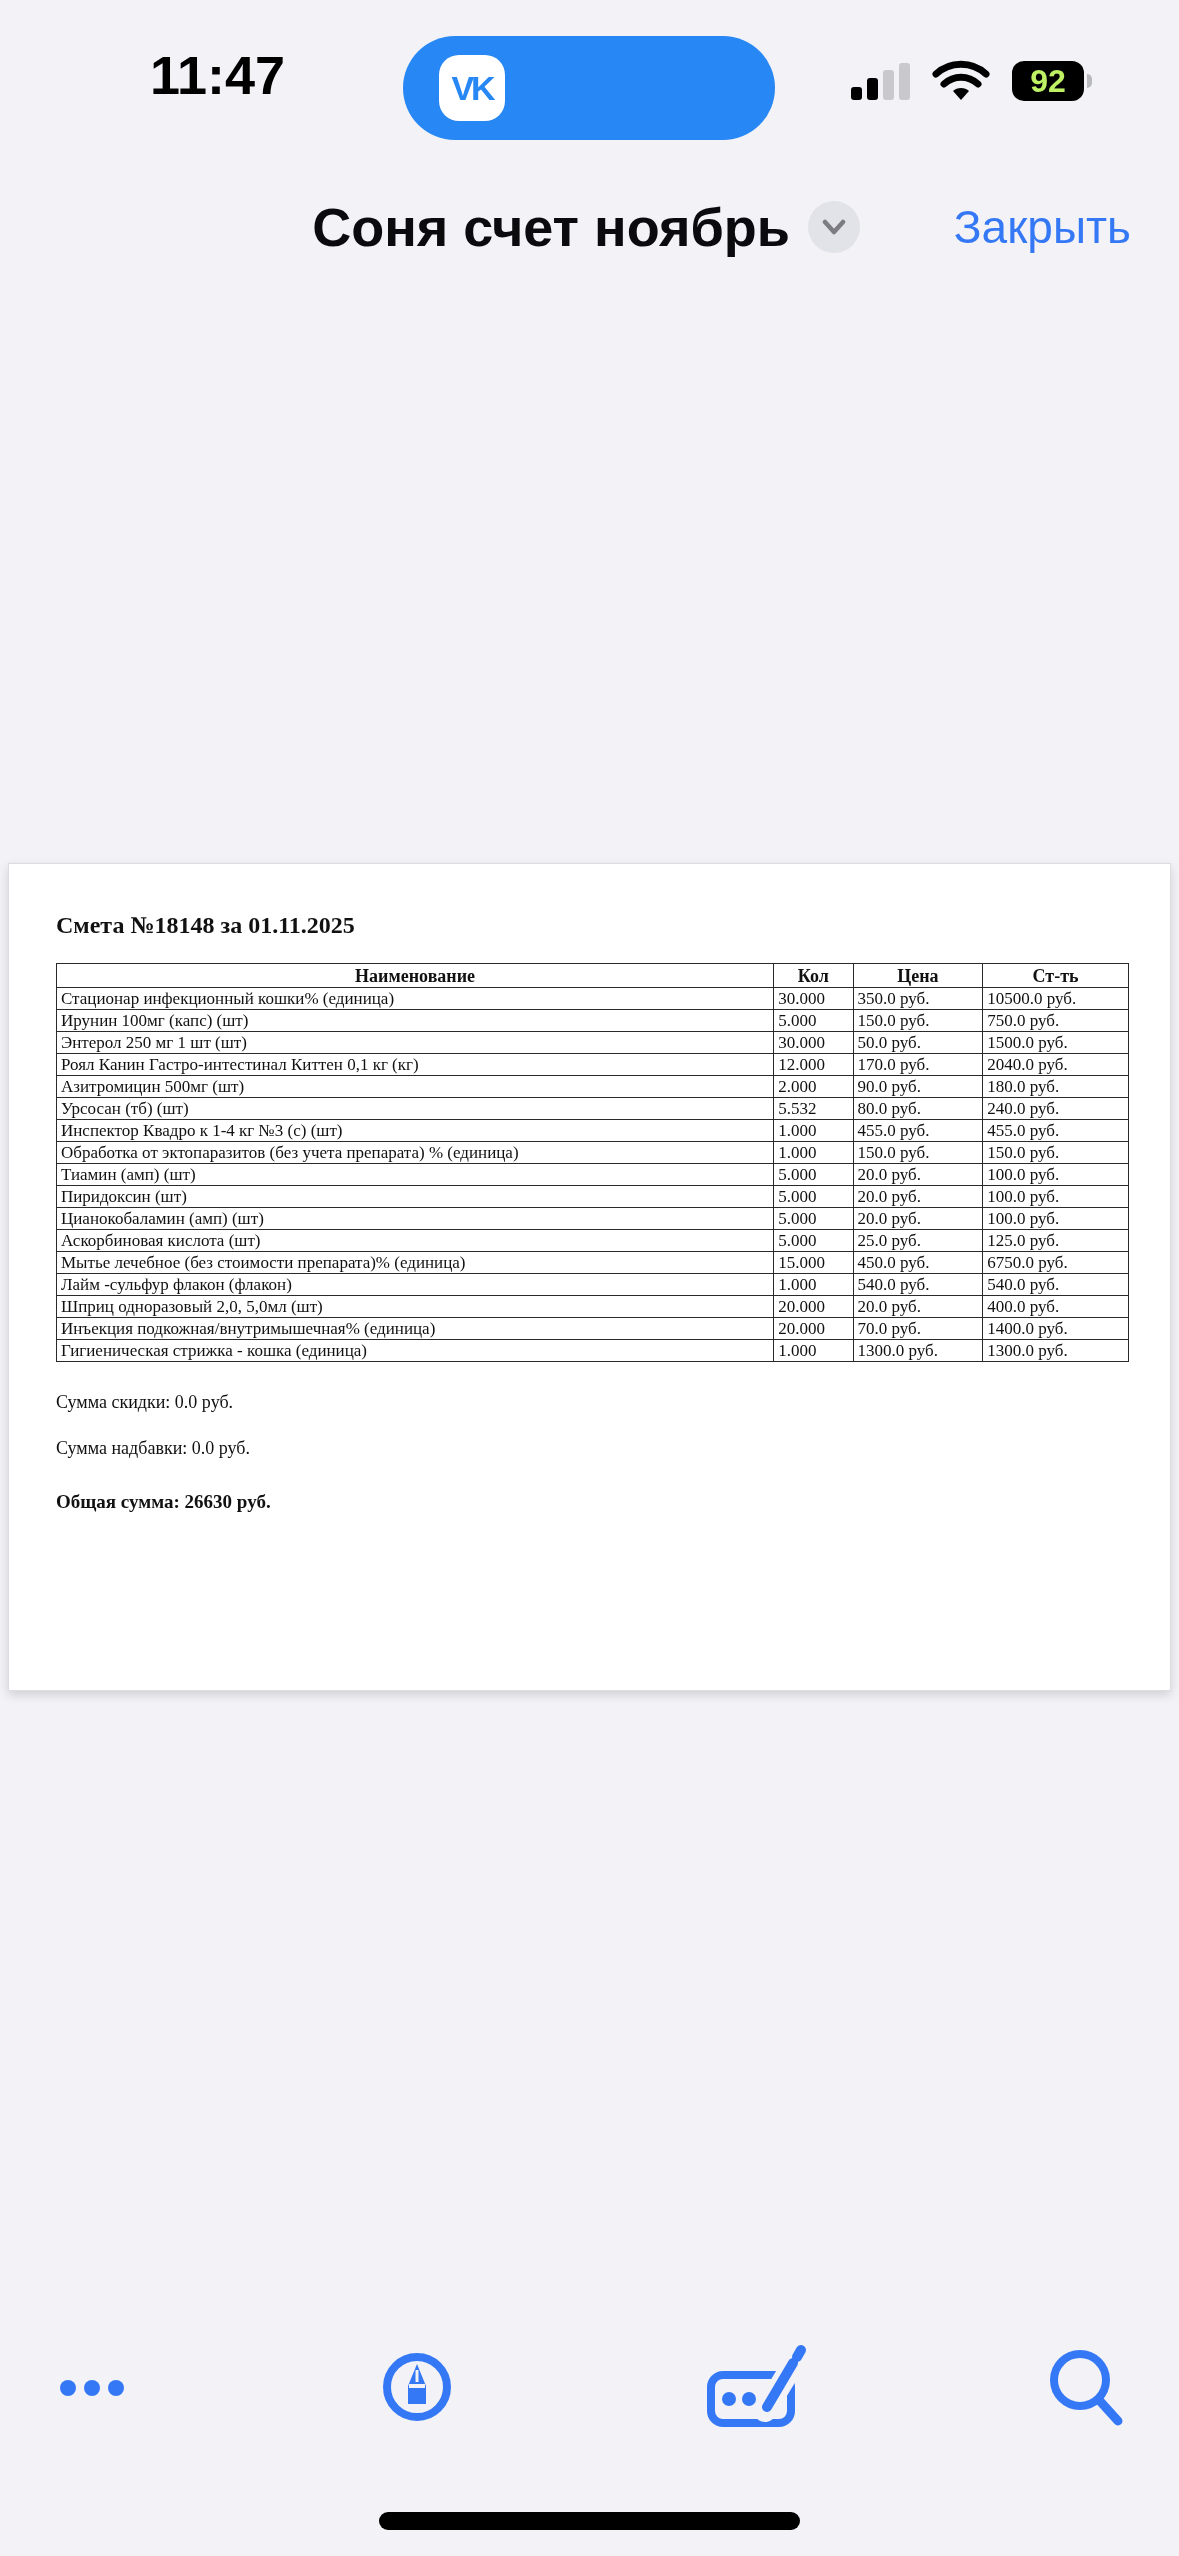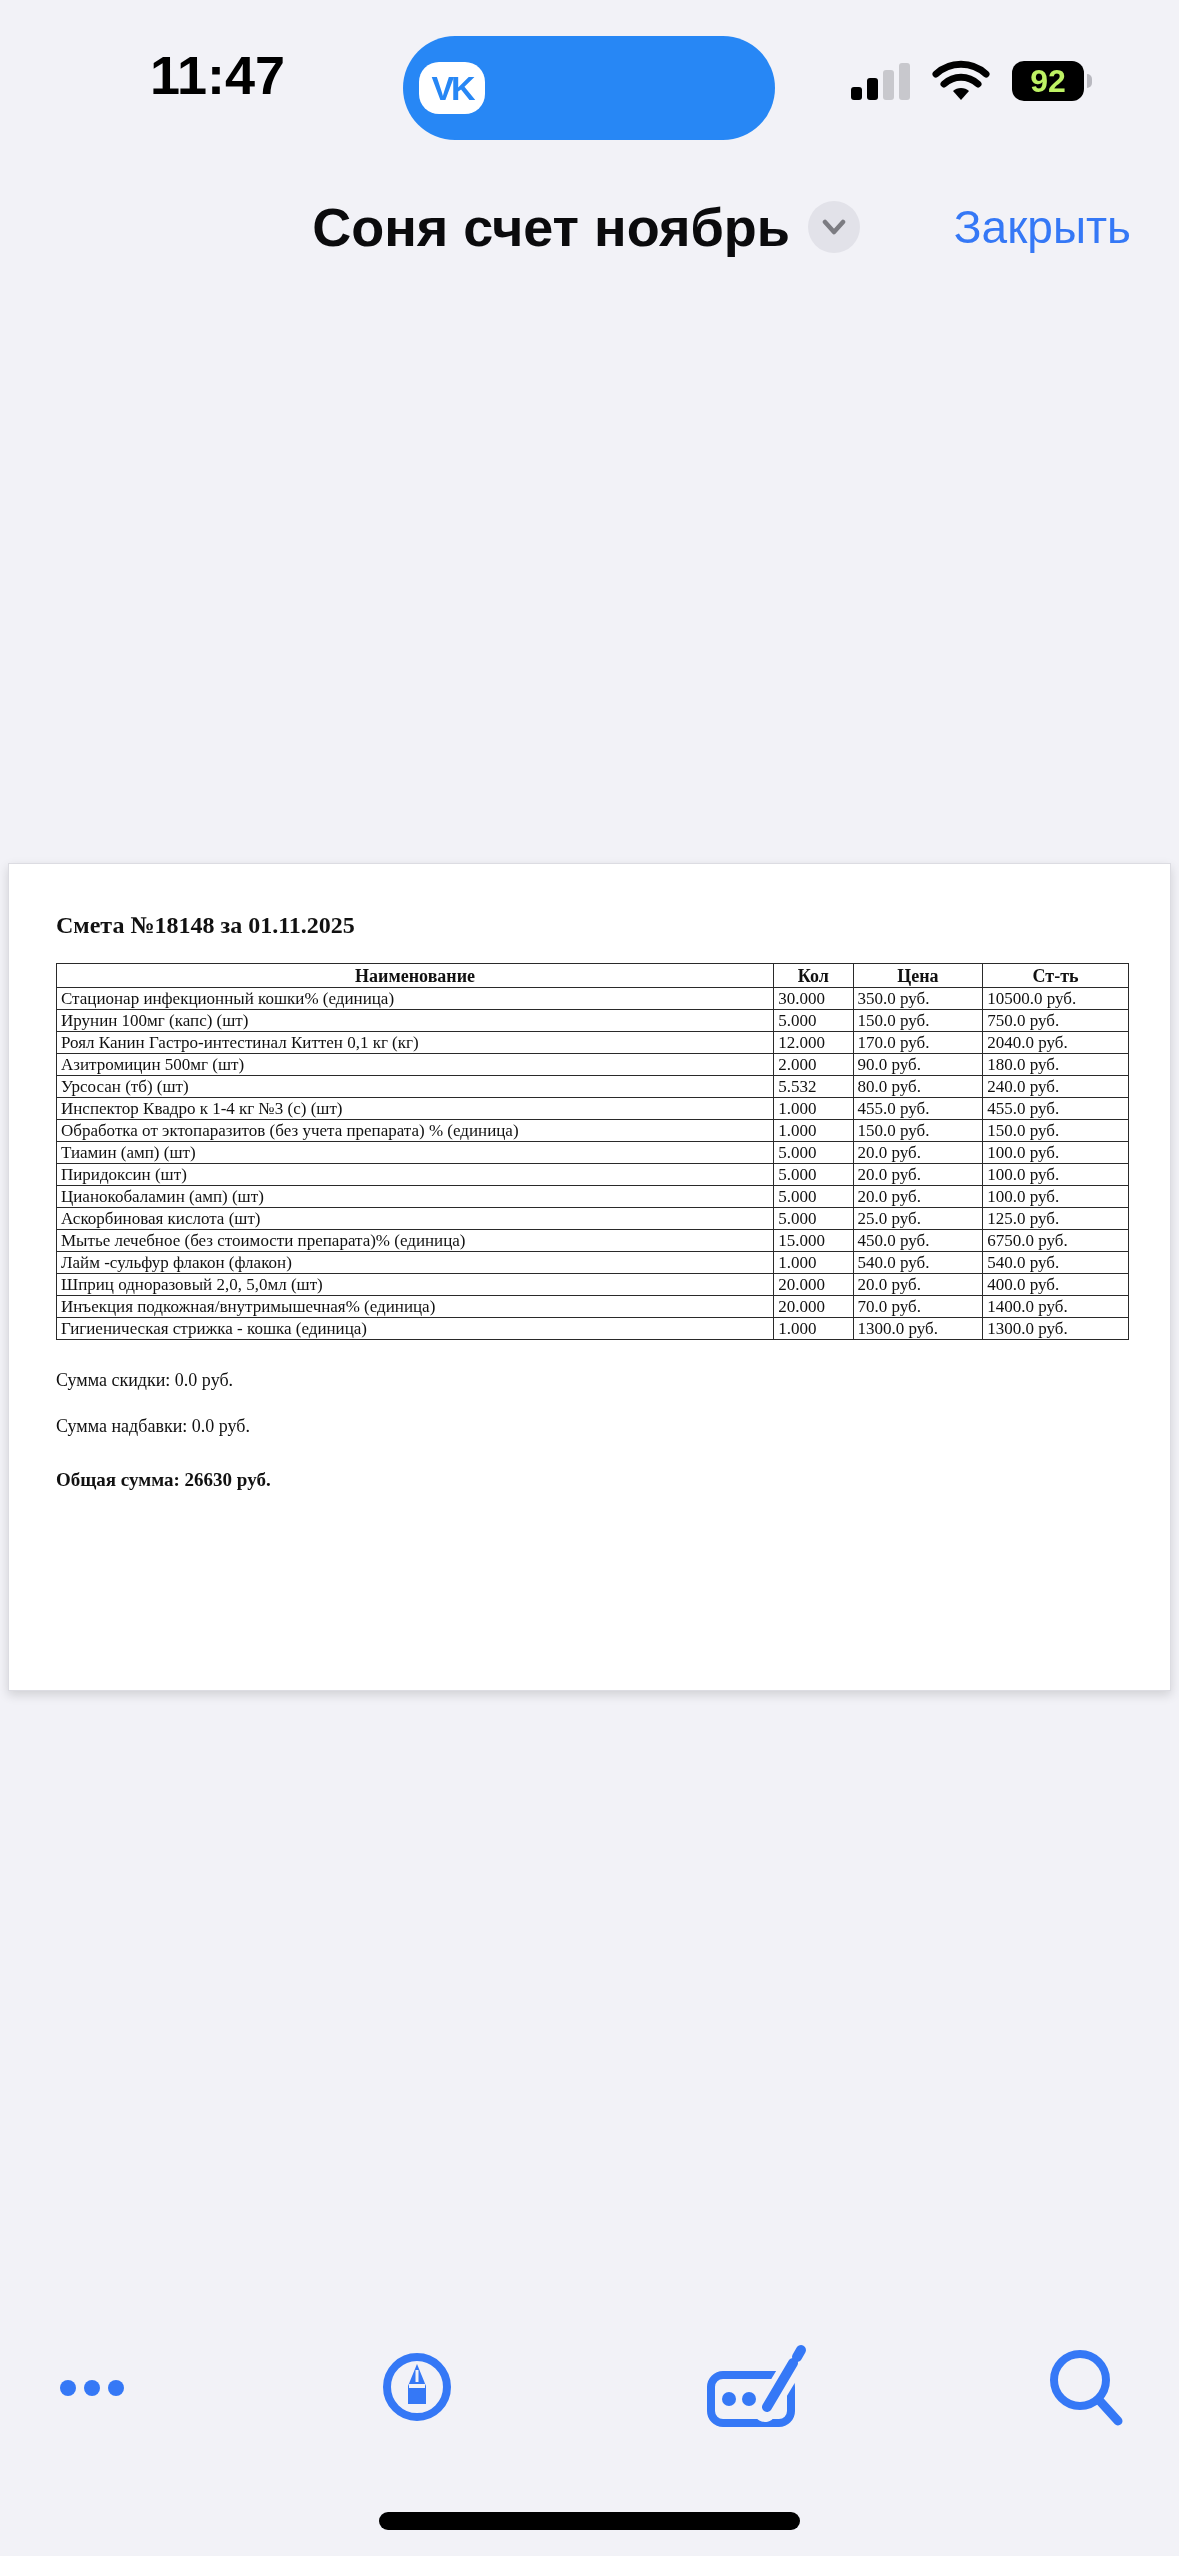--- a/index.html
+++ b/index.html
@@ -2,21 +2,21 @@
 <html><head>
 <meta charset="utf-8">
 <style>
   html,body{margin:0;padding:0;}
   body{background:#e9e9ee;font-family:"Liberation Sans",sans-serif;}
   .screen{position:relative;width:1179px;height:2556px;background:#f2f2f7;overflow:hidden;margin:0 auto;}
 
   
   .status-time{position:absolute;left:150px;top:44px;width:140px;font-size:54px;font-weight:700;color:#000;letter-spacing:0;}
   .vk-pill{position:absolute;left:403px;top:36px;width:372px;height:104px;border-radius:52px;background:#2787f5;display:flex;align-items:center;padding:0;box-sizing:border-box;cursor:pointer;}
-  .vk-logo{width:66px;height:52px;margin-left:16px;background:#fff;border-radius:20px;display:flex;align-items:center;justify-content:center;}
+  .vk-logo{width:66px;height:66px;margin-left:36px;background:#fff;border-radius:20px;display:flex;align-items:center;justify-content:center;}
   .vk-logo span{color:#2787f5;font-weight:800;font-size:34px;letter-spacing:-3px;}
   .vk-label{color:#fff;font-weight:700;font-size:42px;margin-left:18px;letter-spacing:.5px;}
   .sb-right{position:absolute;right:95px;top:60px;display:flex;align-items:center;gap:22px;}
   .signal{display:flex;align-items:flex-end;gap:5px;height:38px;}
   .signal i{display:block;width:11px;border-radius:3px;}
   .signal .b1{height:13px;background:#000;}
   .signal .b2{height:22px;background:#000;}
   .signal .b3{height:30px;background:#c8c8cd;}
   .signal .b4{height:37px;background:#c8c8cd;}
   .battery{position:relative;width:72px;height:40px;background:#000;border-radius:12px;display:flex;align-items:center;justify-content:center;}
@@ -112,20 +112,26 @@
             <td>350.0 руб.</td>
             <td>10500.0 руб.</td>
           </tr>
           <tr>
             <td>Ирунин 100мг (капс) (шт)</td>
             <td>5.000</td>
             <td>150.0 руб.</td>
             <td>750.0 руб.</td>
           </tr>
           <tr>
+            <td>Энтерол 250 мг 1 шт (шт)</td>
+            <td>30.000</td>
+            <td>50.0 руб.</td>
+            <td>1500.0 руб.</td>
+          </tr>
+          <tr>
             <td>Роял Канин Гастро-интестинал Киттен 0,1 кг (кг)</td>
             <td>12.000</td>
             <td>170.0 руб.</td>
             <td>2040.0 руб.</td>
           </tr>
           <tr>
             <td>Азитромицин 500мг (шт)</td>
             <td>2.000</td>
             <td>90.0 руб.</td>
             <td>180.0 руб.</td>

